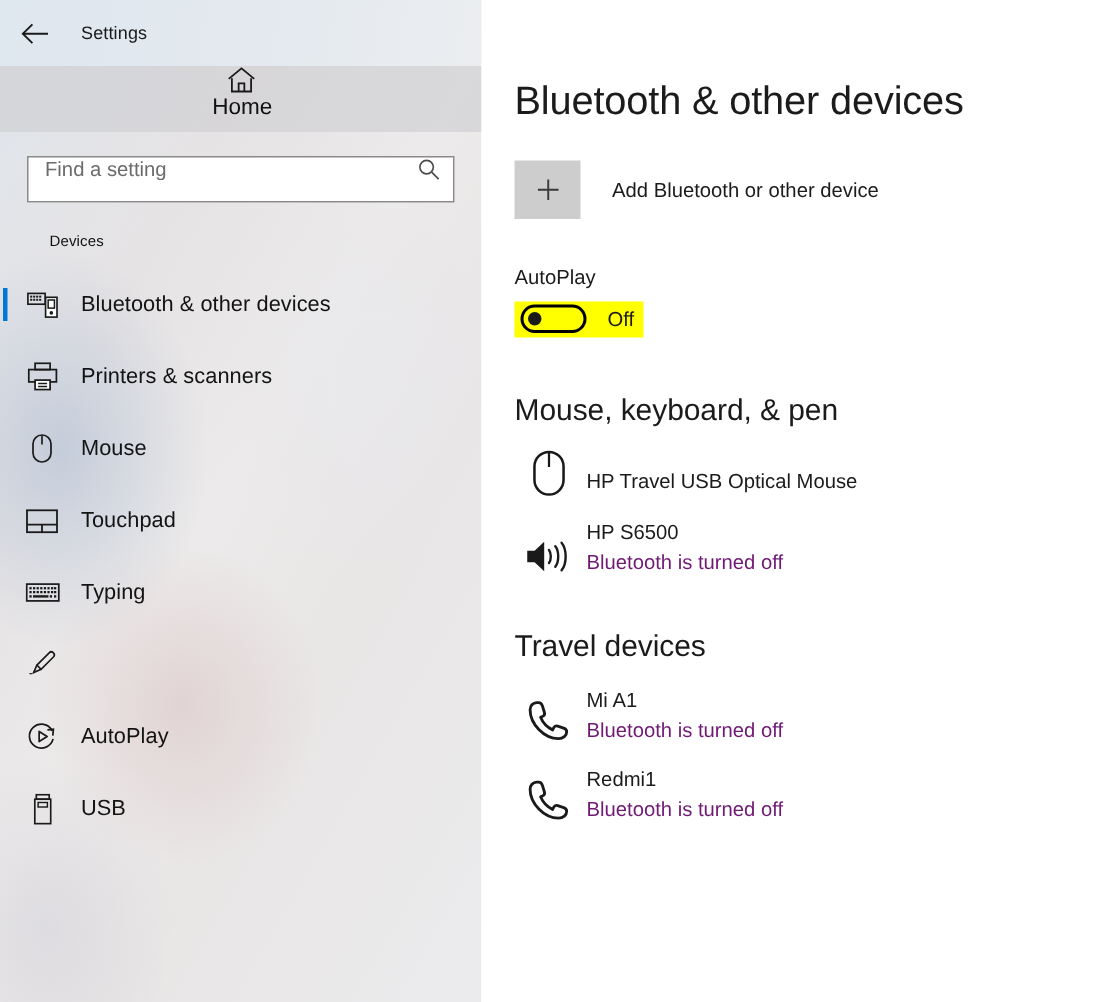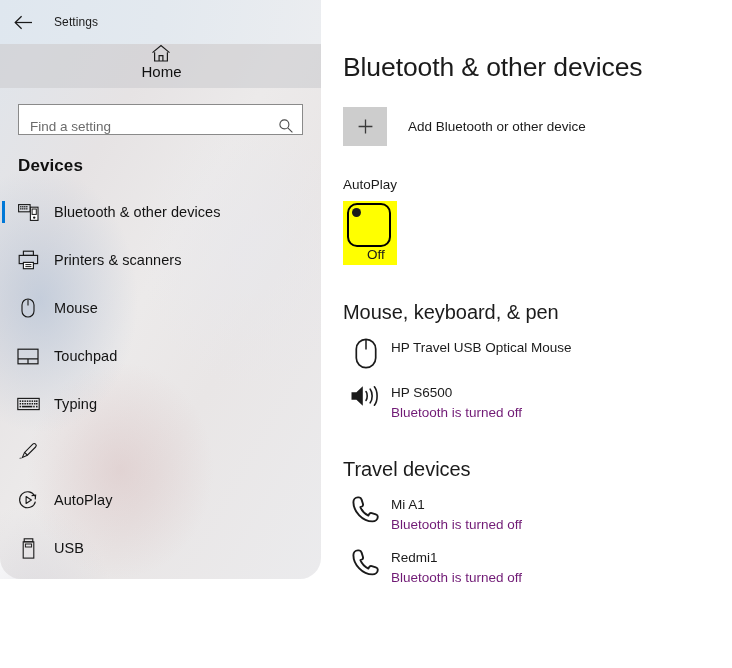--- a/index.html
+++ b/index.html
@@ -12,24 +12,23 @@
   .window {
     position: relative;
     width: 732px; height: 668px;
     display: flex;
     background: #ffffff;
   }
 
   
   .nav {
     position: relative;
-    width: 321px; height: 579px;
+    width: 321px; height: 668px;
     flex: 0 0 321px;
     background: linear-gradient(120deg, #dfe5ec 0%, #e6e3e4 28%, #eceaea 48%, #e9e6e6 66%, #ebebed 100%);
-    border-radius: 21px;
   }
   .nav-bg-blur {
     position: absolute; inset: 0;
     background:
       radial-gradient(ellipse 140px 190px at 40px 300px, rgba(168,186,210,0.55), rgba(168,186,210,0) 70%),
       radial-gradient(ellipse 130px 150px at 120px 470px, rgba(214,186,186,0.45), rgba(214,186,186,0) 72%),
       radial-gradient(ellipse 160px 200px at 250px 250px, rgba(232,232,236,0.7), rgba(232,232,236,0) 70%),
       radial-gradient(ellipse 120px 160px at 30px 620px, rgba(200,200,210,0.4), rgba(200,200,210,0) 72%);
     pointer-events: none;
   }
@@ -71,40 +70,41 @@
 
   .search-wrap {
     position: relative;
     padding: 16px 18px 0 18px;
   }
   .search-box {
     position: relative;
     height: 31px;
     background: #ffffff;
     border: 1px solid #8a8a8a;
-    display: flex; align-items: flex-end;
+    display: flex; align-items: flex-start;
     padding: 0 8px 0 11px;
   }
   .search-box input {
     flex: 1;
     border: 0; outline: 0;
     background: transparent;
     font-family: "Liberation Sans", sans-serif;
     font-size: 13.5px;
     color: #222;
   }
   .search-box input::placeholder { color: #6b6b6b; opacity: 1; }
   .search-icon { width: 16px; height: 16px; flex: 0 0 16px; }
 
   .nav-section-title {
     position: relative;
-    font-size: 17px; font-weight: bold;
+    font-size: 10px; font-weight: normal;
     color: #101010;
     padding: 21px 0 0 18px;
     letter-spacing: .1px;
+    margin-left: 15px;
   }
 
   .nav-list { position: relative; margin-top: 12px; }
   .nav-item {
     position: relative;
     height: 48px;
     display: flex; align-items: center;
     cursor: pointer;
   }
   .nav-item .sel-bar {
@@ -165,21 +165,20 @@
     margin-top: 31px;
   }
 
   .toggle-line {
     position: relative;
     display: inline-flex; align-items: center;
     margin-top: 9px;
     padding: 2px 6px 3px 4px;
     background: #ffff00;
     cursor: pointer;
-    flex-direction: column;
   }
   .switch {
     position: relative;
     width: 44px; height: 19px;
     border: 2px solid #000000;
     border-radius: 10px;
     background: transparent;
     flex: 0 0 44px;
   }
   .switch .knob {
@@ -197,21 +196,21 @@
 
   .section-title {
     font-size: 20px;
     font-weight: normal;
     color: #1b1b1b;
     margin-top: 36px;
     letter-spacing: -0.05px;
   }
 
   .device-row {
-    display: flex; align-items: flex-start;
+    display: flex; align-items: flex-end;
     margin-top: 14px;
     cursor: pointer;
     width: 340px;
   }
   .device-ico {
     width: 46px; flex: 0 0 46px;
     display: flex; align-items: center; justify-content: center;
   }
   .device-texts { margin-left: 2px; }
   .device-name {

